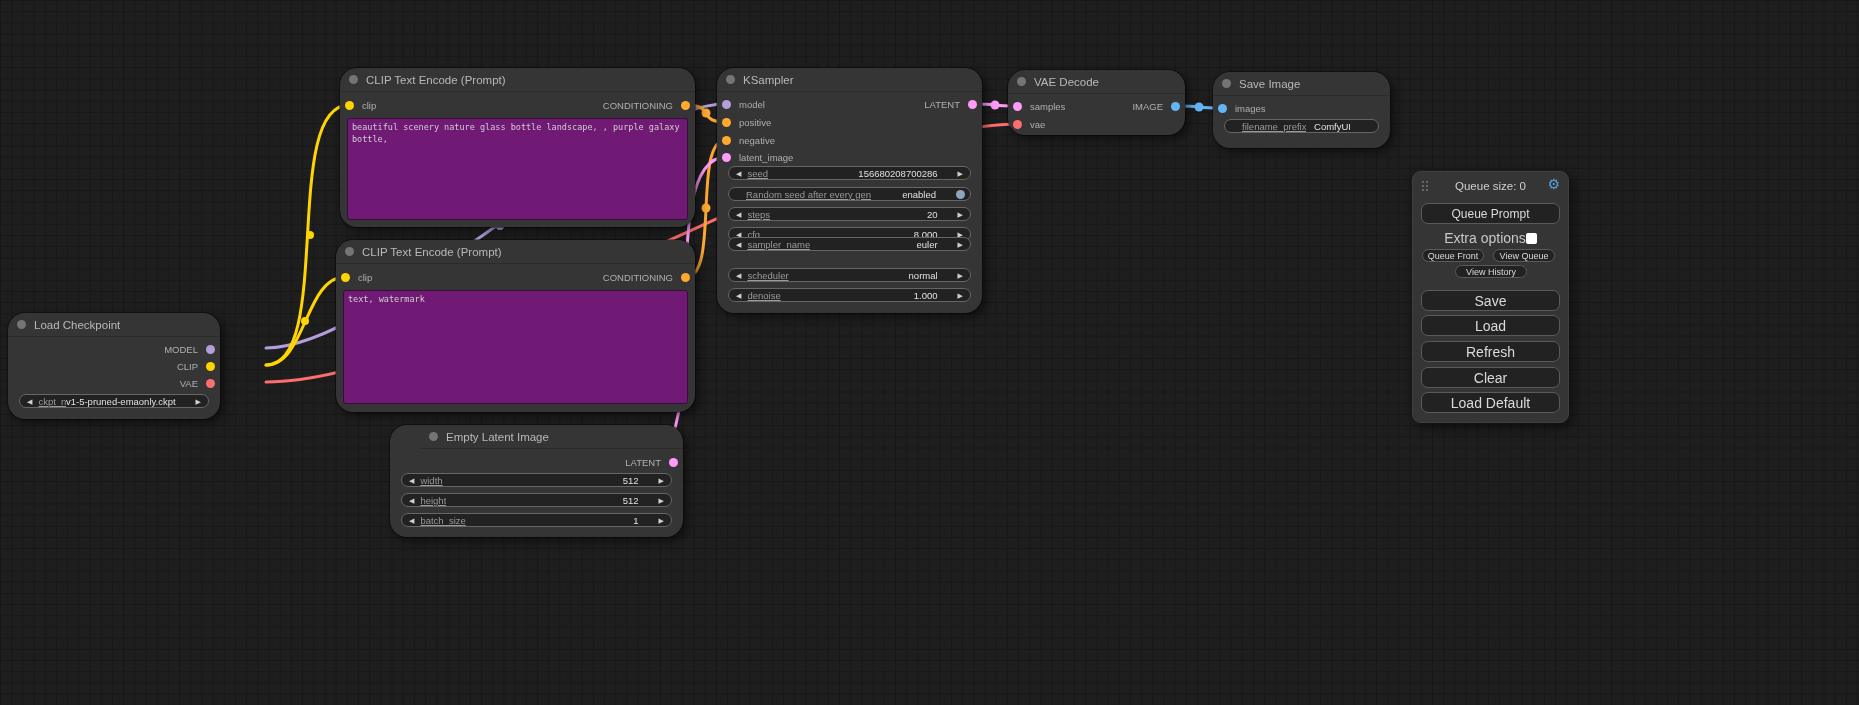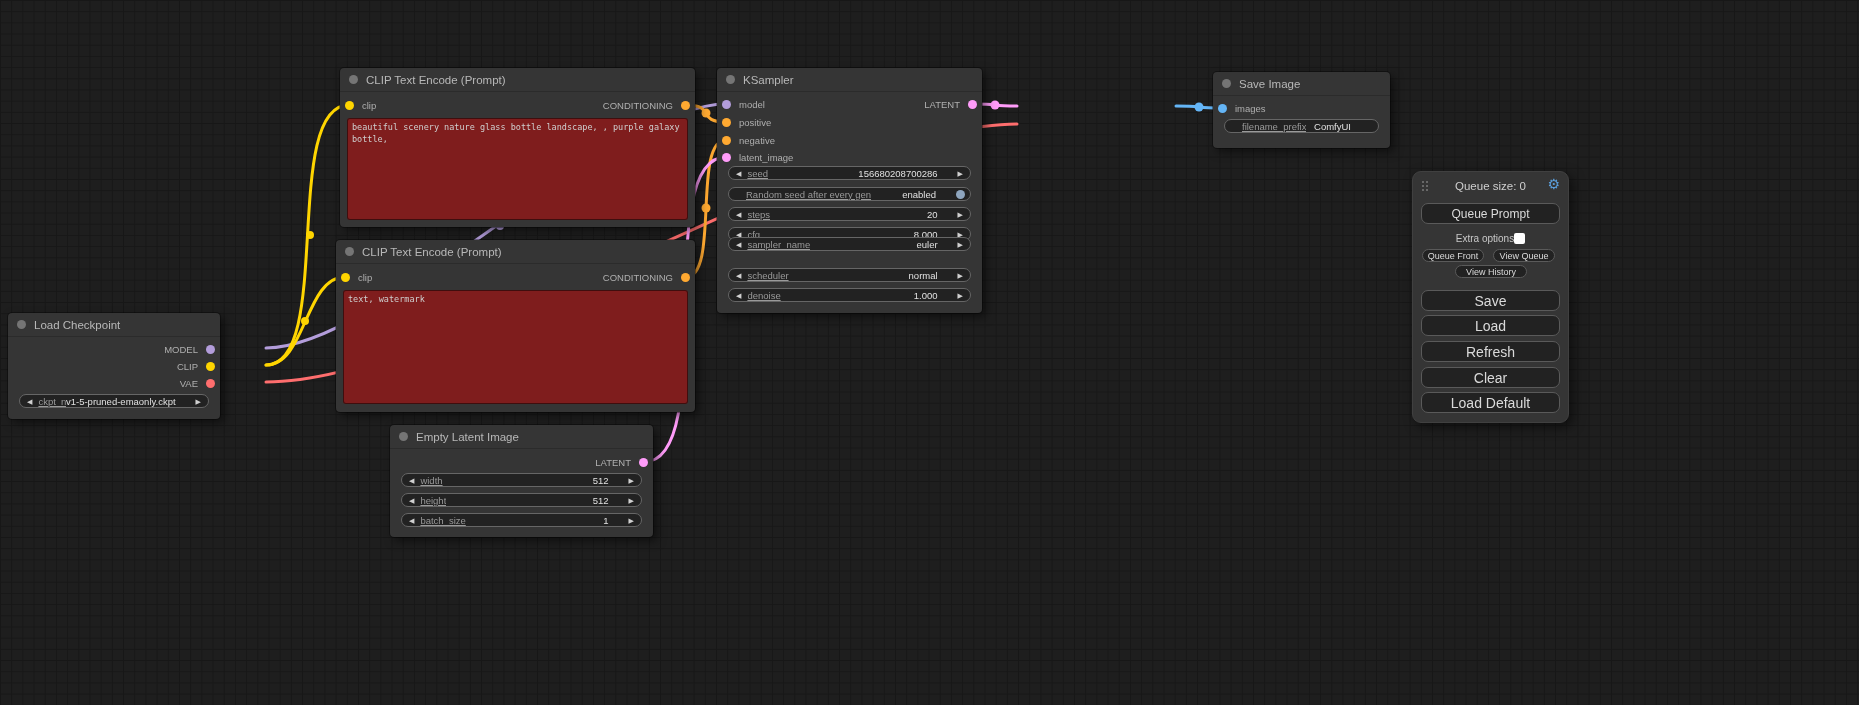--- a/index.html
+++ b/index.html
@@ -10,21 +10,21 @@
       linear-gradient(#171717 1px, transparent 1px),
       linear-gradient(90deg, #171717 1px, transparent 1px);
     background-size:11.2px 11.2px;
     font-family:"Liberation Sans", sans-serif;
     -webkit-font-smoothing:antialiased;
   }
   svg.wires { position:absolute; left:0; top:0; z-index:1; }
   svg.wires path { fill:none; stroke-width:3; stroke-linecap:round; }
 
   .node {
-    position:absolute; z-index:2; background:#353535; border-radius:4px;
+    position:absolute; z-index:2; background:#353535; border-radius:17px;
     box-shadow:0 0 0 1px rgba(0,0,0,.35), 4px 4px 10px rgba(0,0,0,.5);
   }
   .node-header { display:flex; align-items:center; height:23px; padding:0 9px; gap:8px;
     border-bottom:1px solid rgba(0,0,0,.18); }
   .collapse-dot { width:9px; height:9px; border-radius:50%; background:#757575; flex:none; }
   .node-title { font-size:11.5px; color:#b8b8b8; white-space:nowrap; }
 
   .slot { position:absolute; display:flex; align-items:center; gap:8px; height:14px;
     font-size:9.5px; color:#afafaf; white-space:nowrap; }
   .slot.in  { left:5px; }
@@ -35,40 +35,40 @@
 
   .widget { position:absolute; left:11px; right:11px; height:14px; box-sizing:border-box;
     background:#222; border:1px solid #666; border-radius:8px;
     display:flex; align-items:center; padding:0 7px; font-size:9.5px; color:#9a9a9a; }
   .widget .arrow { color:#d0d0d0; font-size:7px; line-height:1; flex:none; }
   .widget .wlabel { margin-left:6px; overflow:hidden; white-space:nowrap;text-decoration:underline; }
   .widget .wlabel.noarrow { margin-left:10px; }
   .widget .wvalue { margin-left:auto; margin-right:20px; color:#e0e0e0; white-space:nowrap; }
   .toggle-dot { width:9px; height:9px; border-radius:50%; background:#8ea5be; flex:none; margin-right:-2px; }
 
-  .textbox { position:absolute; left:7px; right:7px; background:#7f1d1d; border-radius:3px;
+  .textbox { position:absolute; left:7px; right:7px; background:#701a75; border-radius:3px;
     box-shadow:inset 0 0 0 1px rgba(0,0,0,.5);
     font-family:"DejaVu Sans Mono", monospace; font-size:8.5px; line-height:1.4;
     color:#cfcfcf; padding:4px 5px; box-sizing:border-box; white-space:pre-wrap; }
 
   .panel { position:absolute; z-index:3; background:#353535; border-radius:9px;
     border:1px solid #404040; box-shadow:4px 4px 12px rgba(0,0,0,.55); box-sizing:border-box; }
   .panel-title { position:absolute; top:8px; left:0; right:0; text-align:center;
     font-size:11.5px; color:#cfcfcf; }
   .drag-handle { position:absolute; left:9px; top:9px; display:grid;
     grid-template-columns:2px 2px; grid-auto-rows:2px; gap:2px; }
   .drag-handle i { background:#7a7a7a; border-radius:50%; }
   .gear { position:absolute; right:8px; top:5px; font-size:14px; color:#5b9dd9; line-height:1; }
   .btn { position:absolute; left:8px; right:8px; box-sizing:border-box;
     background:#222; border:1px solid #5a5a5a; border-radius:7px;
     color:#dadada; display:flex; align-items:center; justify-content:center; }
   .btn.big { height:21px; font-size:14px; }
   .btn.small { border-radius:8px; height:13px; font-size:9px; left:auto; right:auto; }
   .extra-row { position:absolute; left:0; right:0; display:flex; align-items:center;
-    justify-content:center; font-size:10px; color:#c8c8c8; }
+    justify-content:center; font-size:14px; color:#c8c8c8; }
   .checkbox { width:11px; height:11px; background:#fff; border-radius:2px; }
 </style>
 </head>
 <body>
 
 <div class="canvas">
 
   <svg class="wires" width="1859" height="705">
     <path d="M266,348 C381,348 611,104 726,104" stroke="#B39DDB"></path>
     <path d="M266,365 C334,365 281,105 349,105" stroke="#FFD500"></path>
@@ -209,37 +209,55 @@
       <span class="arrow">▶</span>
     </div>
     <div class="widget" style="top:220px">
       <span class="arrow">◀</span>
       <span class="wlabel">denoise</span>
       <span class="wvalue">1.000</span>
       <span class="arrow">▶</span>
     </div>
   </div>
 
+  <div class="node" style="left:1008px;top:70px;width:177px;height:65px;">
+    <div class="node-header">
+      <span class="collapse-dot"></span>
+      <span class="node-title">VAE Decode</span>
+    </div>
+    <div class="slot in" style="top:29px">
+      <span class="dot c-latent"></span>
+      <span>samples</span>
+    </div>
+    <div class="slot out" style="top:29px">
+      <span class="dot c-image"></span>
+      <span>IMAGE</span>
+    </div>
+    <div class="slot in" style="top:47px">
+      <span class="dot c-vae"></span>
+      <span>vae</span>
+    </div>
+  </div>
 
   <div class="node" style="left:1213px;top:72px;width:177px;height:76px;">
     <div class="node-header">
       <span class="collapse-dot"></span>
       <span class="node-title">Save Image</span>
     </div>
     <div class="slot in" style="top:29px">
       <span class="dot c-image"></span>
       <span>images</span>
     </div>
     <div class="widget" style="top:47px">
       <span class="wlabel noarrow">filename_prefix</span>
       <span class="wvalue">ComfyUI</span>
     </div>
   </div>
 
-  <div class="node" style="left:390px;top:425px;width:263px;height:112px;">
+  <div class="node" style="left:390px;top:425px;width:263px;height:112px;padding-left:30px;">
     <div class="node-header">
       <span class="collapse-dot"></span>
       <span class="node-title">Empty Latent Image</span>
     </div>
     <div class="slot out" style="top:30px">
       <span class="dot c-latent"></span>
       <span>LATENT</span>
     </div>
     <div class="widget" style="top:48px">
       <span class="arrow">◀</span>

